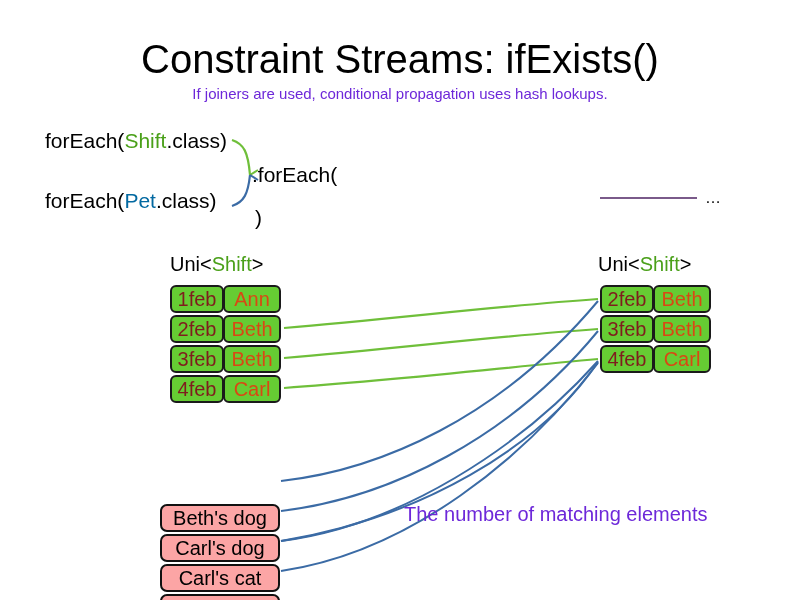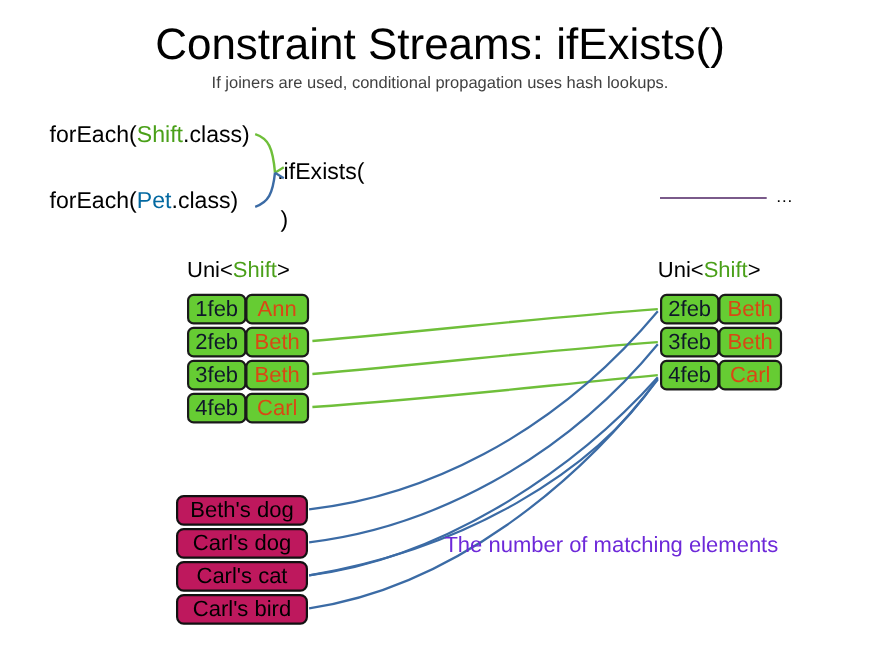--- a/index.html
+++ b/index.html
@@ -10,42 +10,42 @@
   body {
     width: 800px;
     height: 600px;
     position: relative;
     overflow: hidden;
     font-family: "Liberation Sans", sans-serif;
     color: #000000;
   }
   #slide {
     position: absolute;
-    left: 0; top: 0;
+    left: 0; top: 18px;
     width: 800px; height: 425px;
   }
   .abs { position: absolute; }
 
   
   #title {
     left: 0; top: 18px;
     width: 800px;
     text-align: center;
     font-size: 40px;
     line-height: 46px;
     color: #000;
     white-space: nowrap;
   }
   #subtitle {
     left: 0; top: 66px;
     width: 800px;
     text-align: center;
     font-size: 15px;
     line-height: 20px;
-    color: #404040;
+    color: #6d28d9;
     white-space: nowrap;
   }
 
   
   .code-line {
     font-size: 21px;
     line-height: 26px;
     white-space: nowrap;
     color: #000;
   }
@@ -92,21 +92,21 @@
     border-radius: 6px;
     background: #66cc33;
     display: flex;
     align-items: center;
     justify-content: center;
     font-size: 20px;
     line-height: 20px;
     padding: 0 4px;
     white-space: nowrap;
   }
-  .cell-date { width: 54px; color: #0f172a; }
+  .cell-date { width: 54px; color: #7f1d1d; }
   .cell-name { width: 58px; color: #d94814; margin-left: -1px; }
 
   
   #shift-left-0 { left: 170px; top: 267px; }
   #shift-left-1 { left: 170px; top: 297px; }
   #shift-left-2 { left: 170px; top: 327px; }
   #shift-left-3 { left: 170px; top: 357px; }
   
   #shift-right-0 { left: 600px; top: 267px; }
   #shift-right-1 { left: 600px; top: 297px; }
@@ -114,28 +114,29 @@
 
   
   .pet-box {
     position: absolute;
     left: 160px;
     width: 120px;
     height: 28px;
     box-sizing: border-box;
     border: 2px solid #111111;
     border-radius: 7px;
-    background: #be185d;
+    background: #fca5a5;
     display: flex;
     align-items: center;
     justify-content: center;
     font-size: 20px;
     line-height: 20px;
     color: #000000;
     white-space: nowrap;
+    margin-top: 36px;
   }
   #pet-0 { top: 450px; }
   #pet-1 { top: 480px; }
   #pet-2 { top: 510px; }
   #pet-3 { top: 540px; }
 
   
   #note {
     left: 404px; top: 483px;
     font-size: 20px;
@@ -157,21 +158,21 @@
 
 <div id="slide">
 
   <div class="abs" id="title">Constraint Streams: ifExists()</div>
   <div class="abs" id="subtitle">If joiners are used, conditional propagation uses hash lookups.</div>
 
   <div class="abs code-line" id="foreach-shift"><span>forEach(</span><span class="kw-shift">Shift</span><span>.class)</span></div>
 
   <div class="abs code-line" id="foreach-pet"><span>forEach(</span><span class="kw-pet">Pet</span><span>.class)</span></div>
 
-  <div class="abs code-line" id="ifexists">.ifExists(</div>
+  <div class="abs code-line" id="ifexists">.forEach(</div>
   <div class="abs code-line" id="closeparen">)</div>
 
 
   <div class="abs" id="ellipsis">…</div>
 
   <div class="abs stream-label" id="label-shift-left"><span>Uni&lt;</span><span class="kw-shift">Shift</span><span>&gt;</span></div>
 
   <div class="abs stream-label" id="label-shift-right"><span>Uni&lt;</span><span class="kw-shift">Shift</span><span>&gt;</span></div>
 
 

